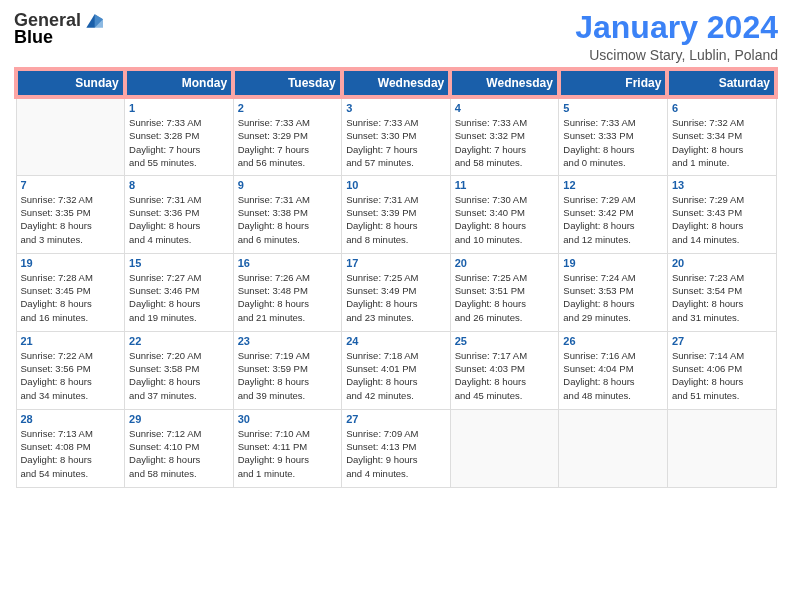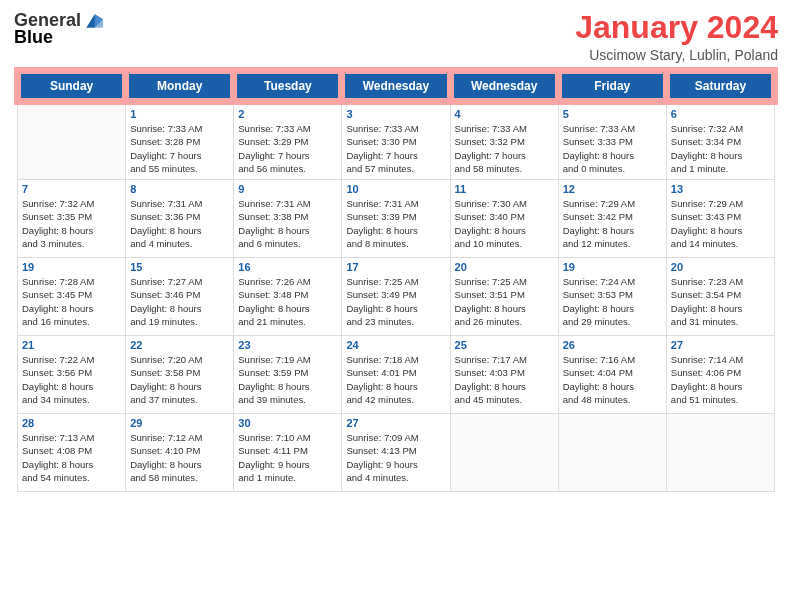--- a/index.html
+++ b/index.html
@@ -39,42 +39,42 @@
       width: 20px;
       height: 18px;
       margin-left: 2px;
     }
     .title-block {
       text-align: right;
     }
     .month-title {
       font-size: 32px;
       font-weight: bold;
-      color: #ef4444;
+      color: #3b82f6;
       line-height: 1.1;
     }
     .location-subtitle {
       font-size: 14px;
       color: #555;
       margin-top: 2px;
     }
     .calendar-table {
       width: 100%;
       border-collapse: collapse;
       margin-top: 4px;
       table-layout: fixed;
     }
     .calendar-table th {
       background-color: #1a5faa;
       color: #fff;
       font-size: 12px;
       font-weight: bold;
       padding: 5px 4px;
-      text-align: center;
-      border: 7px solid #fca5a5;
+      text-align: right;
+      border: 4px solid #fca5a5;
     }
     .calendar-table td {
       border: 1px solid #ddd;
       vertical-align: top;
       padding: 3px 4px;
       font-size: 9.5px;
       color: #333;
       height: 78px;
       background: #fff;
     }

